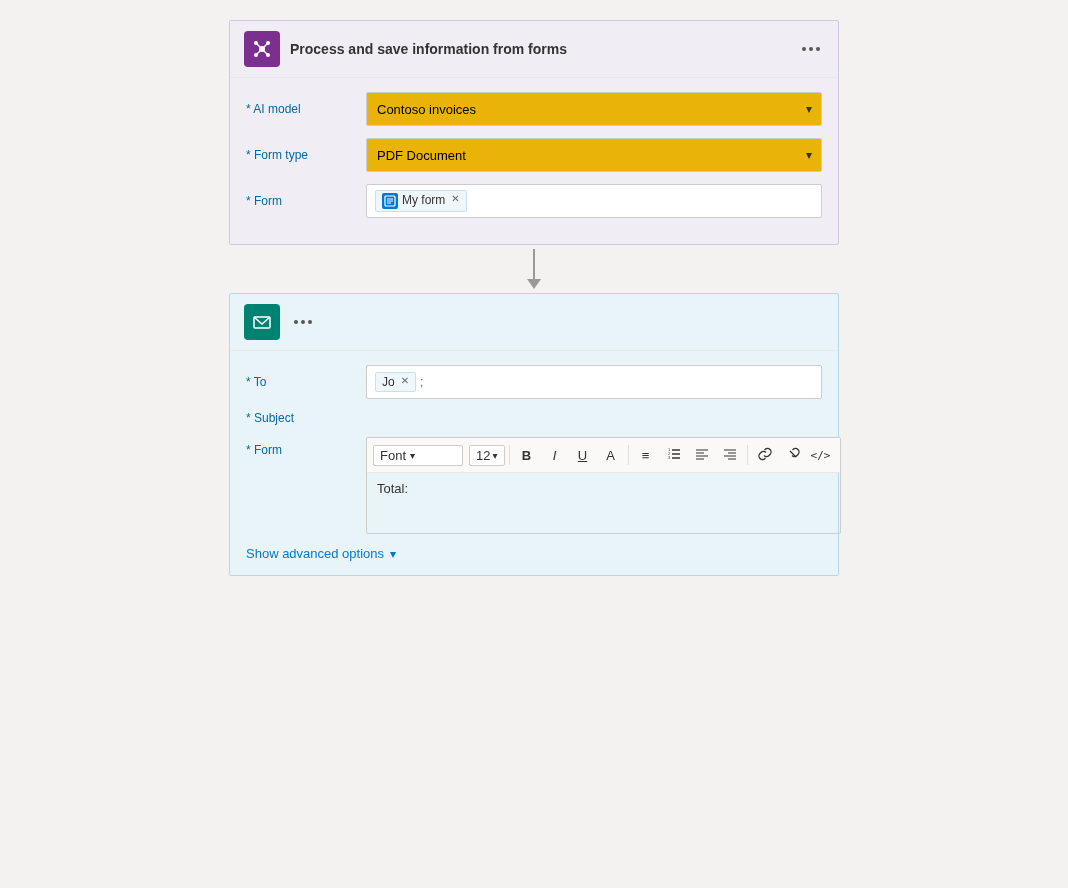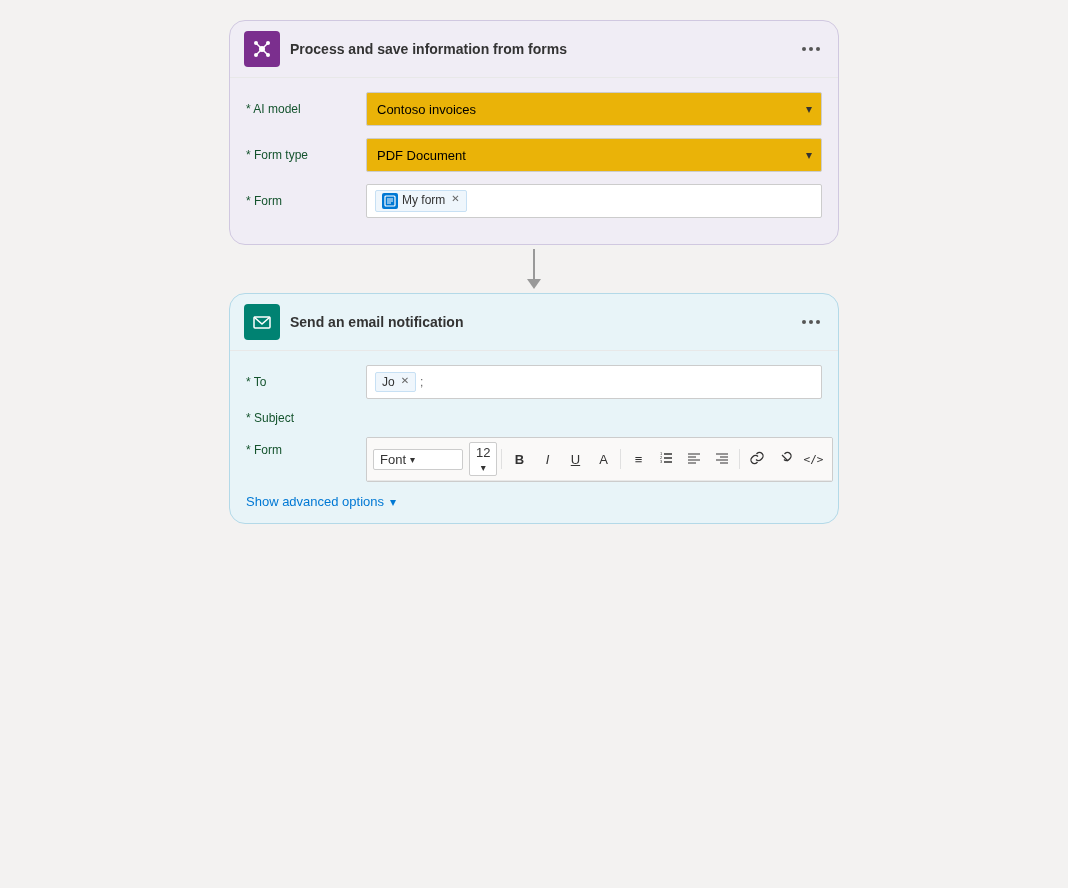--- a/index.html
+++ b/index.html
@@ -16,21 +16,21 @@
       display: flex;
       flex-direction: column;
       align-items: center;
     }
 
     
     .card {
       width: 610px;
       background: #fff;
       border: 1px solid #ddd;
-      border-radius: 16px;
+      border-radius: 2px;
       overflow: visible;
     }
 
     .card-header {
       display: flex;
       align-items: center;
       padding: 10px 14px;
       border-bottom: 1px solid #e8e8e8;
     }
 
@@ -66,21 +66,21 @@
 
     .field-row {
       display: flex;
       align-items: center;
       margin-bottom: 12px;
     }
 
     .field-label {
       width: 120px;
       font-size: 12px;
-      color: #14532d;
+      color: #0369a1;
       flex-shrink: 0;
     }
 
     .field-control {
       flex: 1;
     }
 
     .select-wrapper {
       position: relative;
       width: 100%;
@@ -190,21 +190,20 @@
     .font-size-selector {
       display: flex;
       align-items: center;
       border: 1px solid #ccc;
       border-radius: 2px;
       padding: 2px 6px;
       background: #fff;
       cursor: pointer;
       font-size: 13px;
       gap: 2px;
-      flex-direction: column;
     }
 
     .toolbar-btn {
       width: 26px;
       height: 26px;
       display: flex;
       align-items: center;
       justify-content: center;
       cursor: pointer;
       border: none;
@@ -406,21 +405,20 @@
 
   <div class="card email-card">
     <div class="card-header">
       <div class="card-header-icon teal">
 
         <svg width="20" height="20" viewBox="0 0 20 20" fill="white">
           <rect x="2" y="5" width="16" height="11" rx="1" fill="none" stroke="white" stroke-width="1.5"></rect>
           <polyline points="2,5 10,12 18,5" fill="none" stroke="white" stroke-width="1.5"></polyline>
         </svg>
       </div>
-      <span class="card-header-title">Send an email notification</span>
       <div class="three-dots">
         <div class="dot"></div>
         <div class="dot"></div>
         <div class="dot"></div>
       </div>
     </div>
     <div class="card-body">
 
       <div class="field-row">
         <div class="field-label">
@@ -534,20 +532,23 @@
                     <path d="M6 8.5a3.5 3.5 0 0 0 5 0l1-1a3.5 3.5 0 0 0-5-5L6.5 3" stroke="#333" stroke-width="1.3" fill="none"></path>
                     <line x1="4" y1="4" x2="10" y2="10" stroke="#333" stroke-width="1.2"></line>
                   </svg>
                 </span>
               </button>
 
               <button class="toolbar-btn">
                 <span style="font-size:11px; font-family:monospace;">&lt;/&gt;</span>
               </button>
             </div>
+            <div class="editor-content" contenteditable="true" style="">
+              <span>Total:</span>
+            </div>
           </div>
         </div>
       </div>
 
       <div class="advanced-options">
         <span>Show advanced options</span>
         <span style="font-size:12px;">▾</span>
       </div>
     </div>
   </div>

